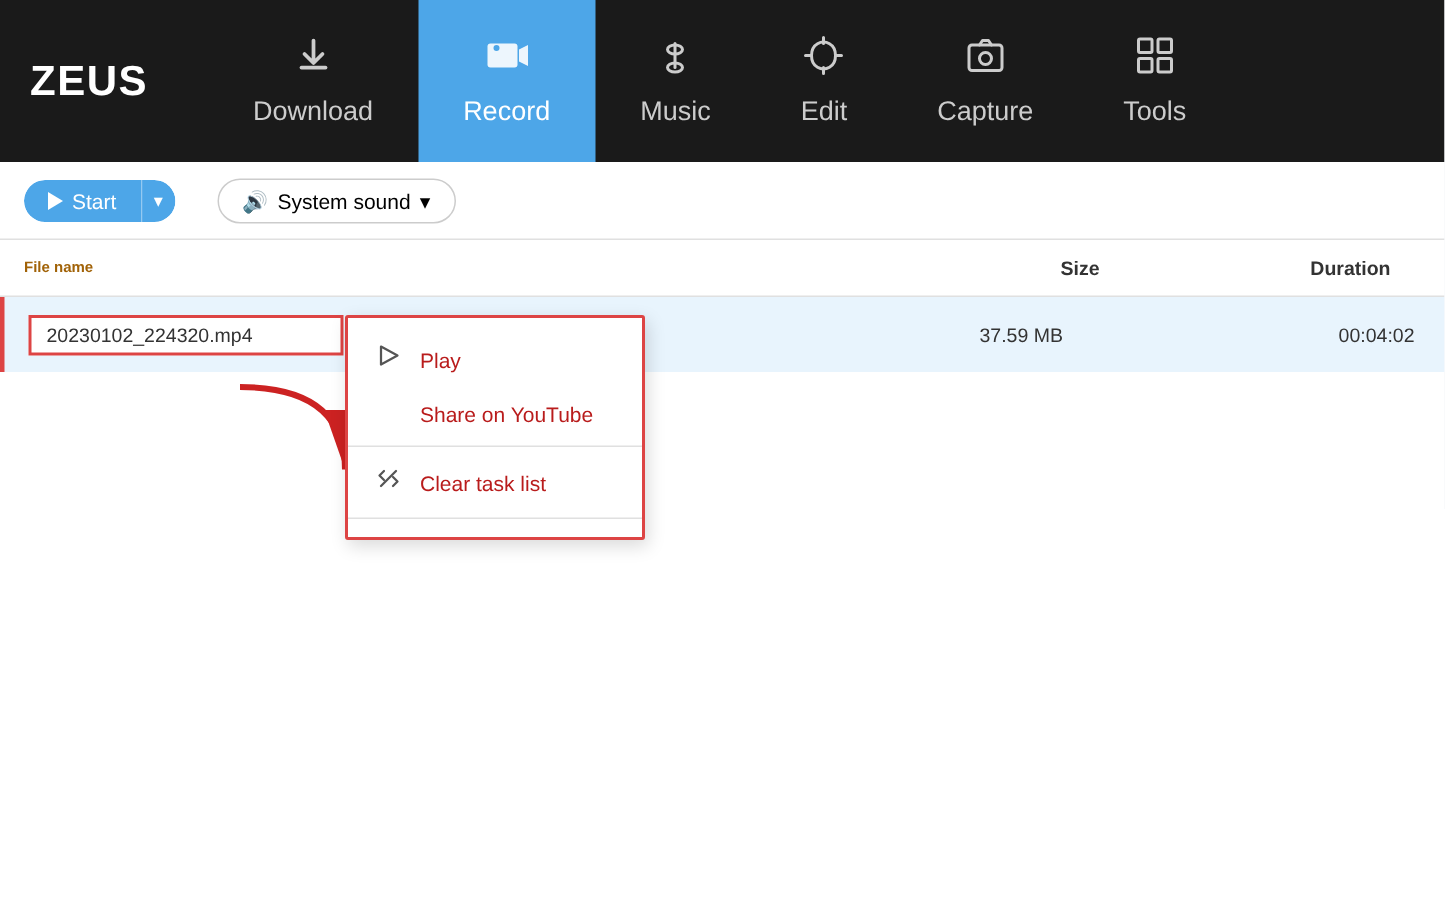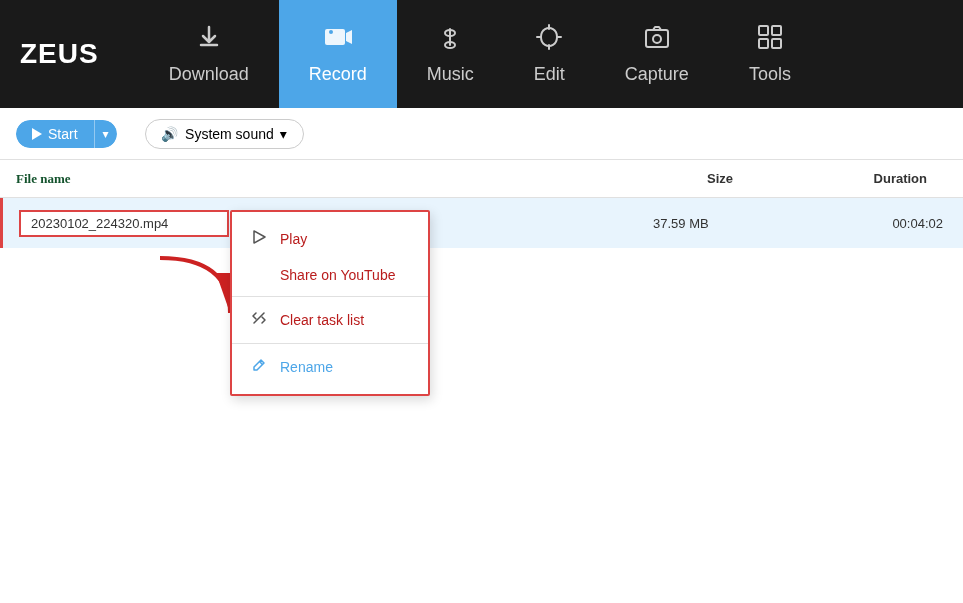--- a/index.html
+++ b/index.html
@@ -121,24 +121,23 @@
     .table-header {
       display: flex;
       align-items: center;
       padding: 8px 16px;
       border-bottom: 1px solid #e0e0e0;
       background: white;
       height: 38px;
     }
     .col-filename {
       flex: 1;
-      font-size: 13px;
+      font-size: 10px;
       font-weight: bold;
-      color: #14532d;
-      font-family: Liberation Serif, serif;
+      color: #a16207;
     }
     .col-size {
       width: 120px;
       font-size: 13px;
       font-weight: bold;
       color: #333;
       text-align: left;
     }
     .col-duration {
       width: 120px;
@@ -375,24 +374,15 @@
         <svg width="16" height="16" viewBox="0 0 16 16">
             <path d="M3 13 L13 3" stroke="#555" stroke-width="1.5" stroke-linecap="round"></path>
             <path d="M5 3 L2 6 L5 9" stroke="#555" stroke-width="1.5" fill="none" stroke-linecap="round" stroke-linejoin="round"></path>
             <path d="M11 7 L14 10 L11 13" stroke="#555" stroke-width="1.5" fill="none" stroke-linecap="round" stroke-linejoin="round"></path>
           </svg>
       </span>
       <span>Clear task list</span>
     </div>
     <hr class="menu-divider">
 
-    <div class="menu-item rename-item">
-      <span class="mi-icon">
-        <svg width="16" height="16" viewBox="0 0 16 16">
-            <path d="M10 3 L13 6 L6 13 L3 13 L3 10 Z" stroke="#4da6e8" stroke-width="1.5" fill="none" stroke-linejoin="round"></path>
-            <line x1="8.5" y1="4.5" x2="11.5" y2="7.5" stroke="#4da6e8" stroke-width="1.5"></line>
-          </svg>
-      </span>
-      <span>Rename</span>
-    </div>
 
   </div>
 </div>
 
 </body></html>

